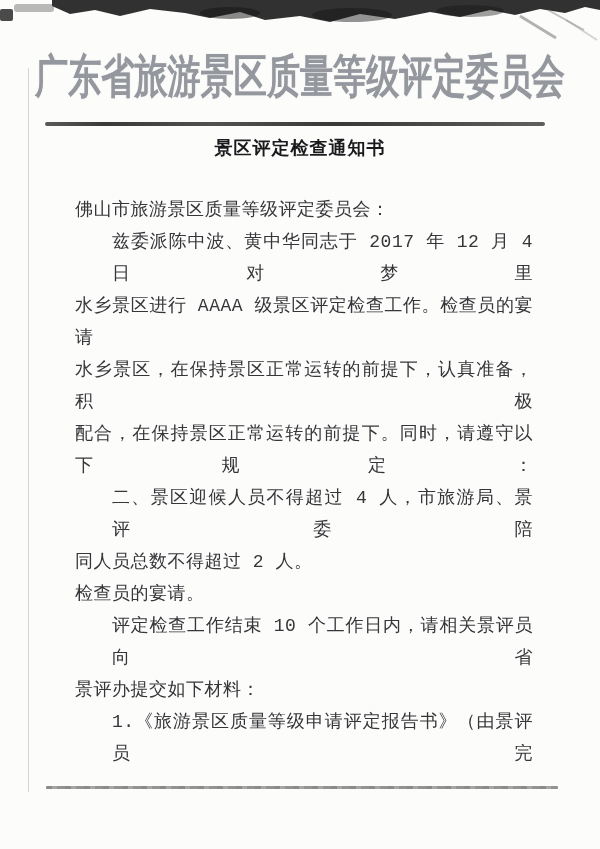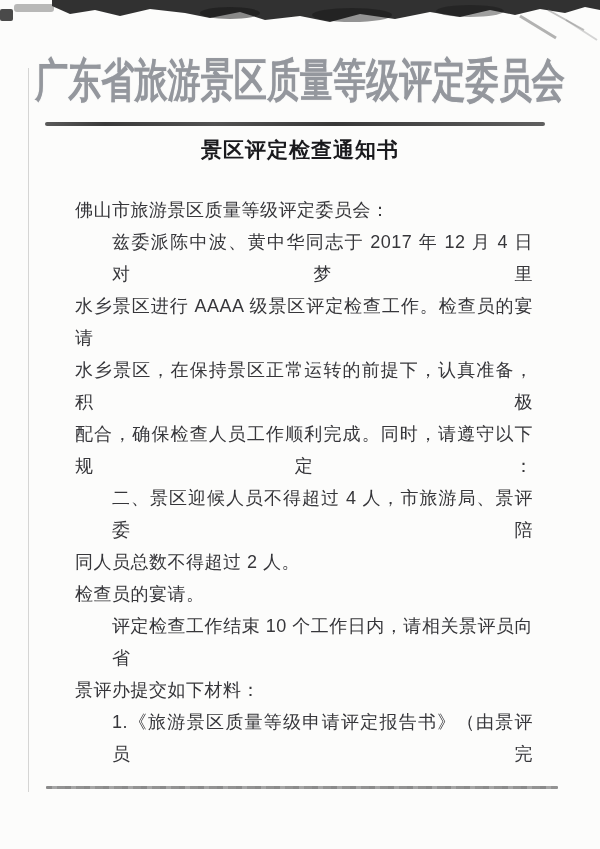--- a/index.html
+++ b/index.html
@@ -2,21 +2,21 @@
 <html><head>
 <meta charset="utf-8">
 <style>
   html,body { margin:0; padding:0; background:#e8e8e8; }
   .page {
     position:relative;
     width:600px; height:849px;
     margin:0 auto;
     background:#fcfcfb;
     overflow:hidden;
-    font-family:Liberation Sans, sans-serif;
+    font-family:Liberation Mono, monospace;
   }
 
   
   .scan-band { position:absolute; top:0; left:0; width:600px; height:48px; }
 
   
   .edge-line {
     position:absolute; left:28px; top:68px;
     width:1px; height:724px;
     background:rgba(110,110,110,0.28);
@@ -40,21 +40,21 @@
   .rule-thick {
     position:absolute; left:45px; top:122px;
     width:500px; height:4px; border-radius:2px;
     background:linear-gradient(90deg,#5a5a5a,#3a3a3a 12%,#515151 34%,#383838 58%,#4c4c4c 80%,#5f5f5f);
   }
 
   
   .doc-title {
     position:absolute; top:136px; left:0; width:600px;
     text-align:center;
-    font-size:21px; font-weight:700; letter-spacing:1px;
+    font-size:18px; font-weight:700; letter-spacing:1px;
     color:#1a1a1d;
   }
 
   
   .body-text {
     position:absolute; top:194px; left:75px; width:458px;
     font-size:18px; line-height:32px;
     color:#36363a;
     letter-spacing:0.5px;
   }
@@ -98,21 +98,21 @@
 
   <div class="rule-thick"></div>
 
   <div class="doc-title">景区评定检查通知书</div>
 
   <div class="body-text">
     <div class="line">佛山市旅游景区质量等级评定委员会：</div>
     <div class="line indent fill">兹委派陈中波、黄中华同志于 2017 年 12 月 4 日对梦里</div>
     <div class="line fill">水乡景区进行 AAAA 级景区评定检查工作。检查员的宴请</div>
     <div class="line fill">水乡景区，在保持景区正常运转的前提下，认真准备，积极</div>
-    <div class="line fill">配合，确保检查人员工作顺利完成。同时，请遵守以下规定：</div>
+    <div class="line fill">配合，在保持景区正常运转的前提下。同时，请遵守以下规定：</div>
     <div class="line indent fill">二、景区迎候人员不得超过 4 人，市旅游局、景评委陪</div>
     <div class="line">同人员总数不得超过 2 人。</div>
     <div class="line">检查员的宴请。</div>
     <div class="line indent fill">评定检查工作结束 10 个工作日内，请相关景评员向省</div>
     <div class="line">景评办提交如下材料：</div>
     <div class="line indent fill">1.《旅游景区质量等级申请评定报告书》（由景评员完</div>
 
   </div>
 
   <div class="rule-thin"></div>

